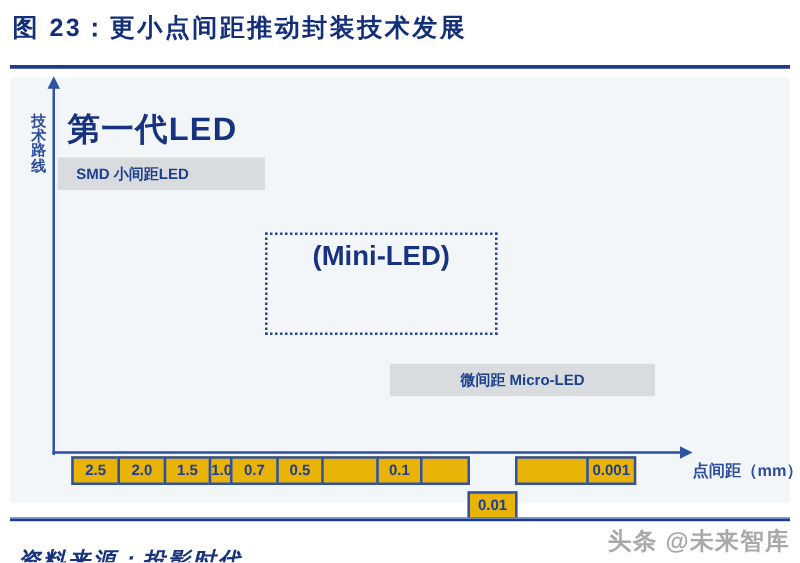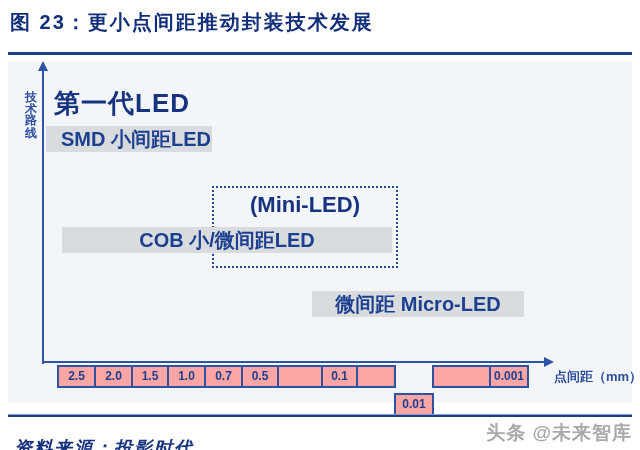--- a/index.html
+++ b/index.html
@@ -39,21 +39,21 @@
     position:absolute; left:14px; top:18px;
     writing-mode:vertical-rl; text-orientation:upright;
     font-size:12px; font-weight:700; letter-spacing:12px; color:#2d4d9e;
   }
   #gen1-heading {
     position:absolute; left:46px; top:24px;
     font-size:26px; font-weight:800; letter-spacing:1px; color:#17337f;
   }
   .bar {
     position:absolute; height:26px; background:#d9dcde;
-    color:#1c3f8f; font-size:20px; font-weight:800; line-height:26px;
+    color:#1c3f8f; font-size:12px; font-weight:800; line-height:26px;
     white-space:nowrap;
   }
   #smd-bar  { left:38px;  top:64px;  width:166px; padding-left:15px; }
   #cob-bar  { left:54px;  top:165px; width:330px; text-align:center; }
   #micro-bar{ left:304px; top:229px; width:212px; text-align:center; }
   #mini-box {
     position:absolute; left:204px; top:124px; width:186px; height:82px;
     border:2px dotted #2b4896;
   }
   #mini-label {
@@ -61,21 +61,21 @@
     font-size:22px; font-weight:800; color:#17337f;
   }
   #micro-heading {
     position:absolute; left:392px; top:200px;
     font-size:25px; font-weight:800; color:#17337f;
   }
   #pitch-scale {
     position:absolute; left:49px; top:303px; display:flex; align-items:flex-start;
   }
   .axis-cell {
-    height:23px; border:2px solid #2e52a4; background:#fca5a5;
+    height:23px; border:2px solid #2e52a4; background:#eab308;
     font-size:12px; font-weight:700; color:#1c3f8f;
     text-align:center; line-height:19px; flex:none;
   }
   .axis-cell + .axis-cell { margin-left:-2px; }
   #x-label {
     position:absolute; left:546px; top:306px;
     font-size:13px; font-weight:700; color:#2d4d9e; white-space:nowrap;
   }
   
   #rule-bottom {
@@ -104,32 +104,31 @@
   <div id="panel">
     <div id="y-axis" class="axis-line"></div>
     <div id="y-arrow"></div>
     <div id="y-label">技术路线</div>
 
     <div id="gen1-heading">第一代LED</div>
     <div id="smd-bar" class="bar">SMD 小间距LED</div>
 
     <div id="mini-box"></div>
     <div id="mini-label">(Mini-LED)</div>
-    <div id="cob-bar" class="bar">COB 小/微间距LED</div>
 
     <div id="micro-bar" class="bar">微间距 Micro-LED</div>
 
     <div id="x-axis" class="axis-line"></div>
     <div id="x-arrow"></div>
 
     <div id="pitch-scale">
         <div class="axis-cell" style="width: 39px;">2.5</div>
         <div class="axis-cell" style="width: 39px;">2.0</div>
         <div class="axis-cell" style="width: 38px;">1.5</div>
-        <div class="axis-cell" style="width: 39px;">1.0</div>
+        <div class="axis-cell" style="width: 19px;">1.0</div>
         <div class="axis-cell" style="width: 39px;">0.7</div>
         <div class="axis-cell" style="width: 38px;">0.5</div>
         <div class="axis-cell" style="width: 46px;"></div>
         <div class="axis-cell" style="width: 37px;">0.1</div>
         <div class="axis-cell" style="width: 40px;"></div>
         <div class="axis-cell" style="width: 40px; margin-top: 28px;">0.01</div>
         <div class="axis-cell" style="width: 59px;"></div>
         <div class="axis-cell" style="width: 40px;">0.001</div>
       </div>
     <div id="x-label">点间距（mm）</div>

